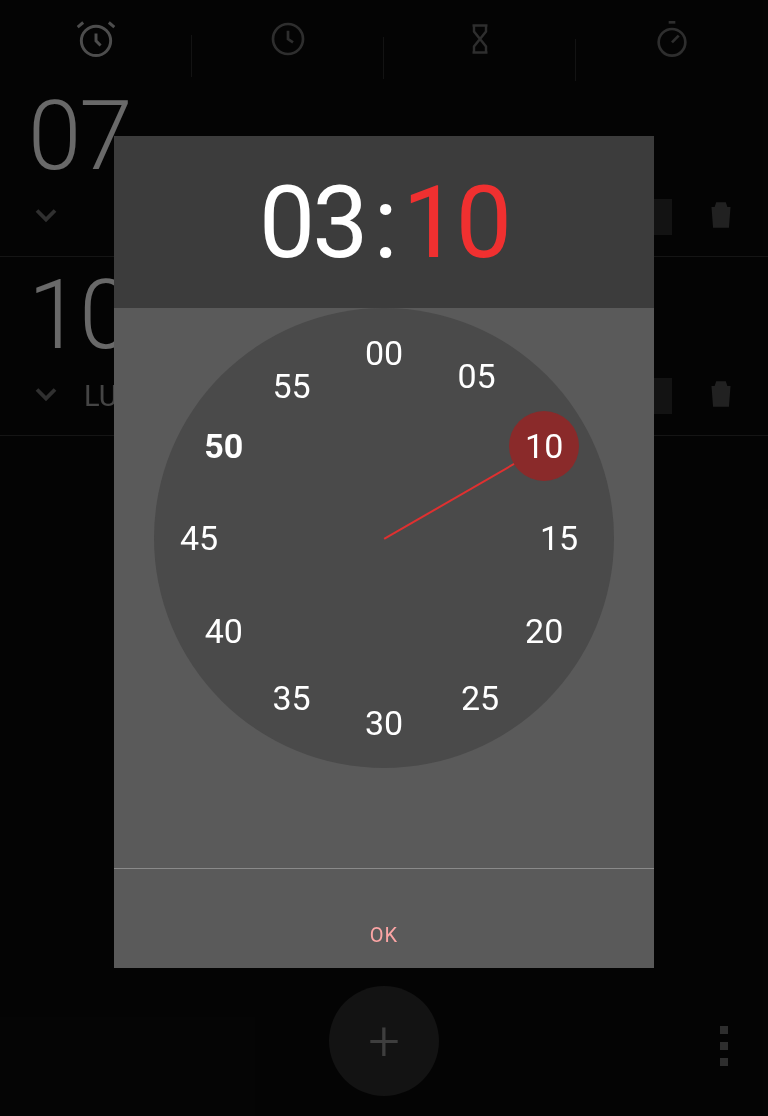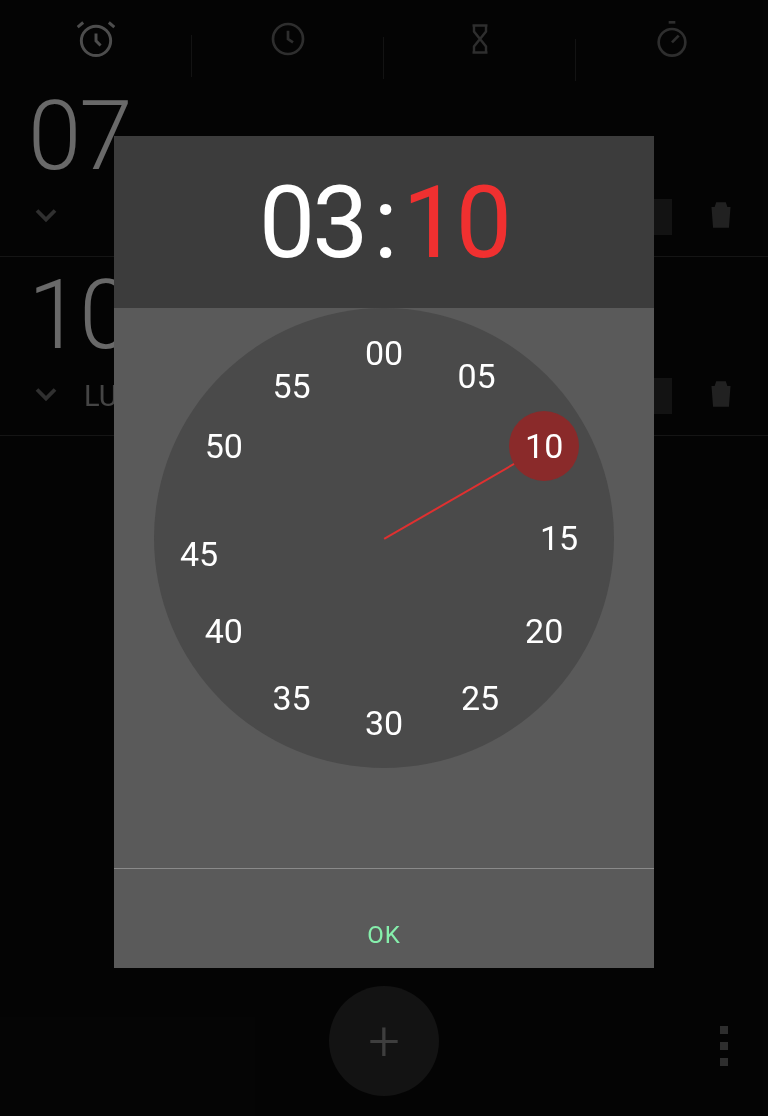--- a/index.html
+++ b/index.html
@@ -187,22 +187,22 @@
   transform: rotate(-30deg);
 }
 .ok-row {
   border-top: 1px solid #8a8a8a;
   height: 100px;
   display: flex;
   justify-content: center;
   align-items: center;
 }
 .ok-btn {
-  color: #86efac;
-  font-size: 24px;
+  color: #fca5a5;
+  font-size: 20px;
   letter-spacing: 1px;
   margin-top: 32px;
 }
 </style>
 </head>
 <body>
 
 <div class="tabs">
   <div class="tab">
     <svg width="44" height="44" viewBox="0 0 24 24" fill="none" stroke="#aaaaaa" stroke-width="1.6">
@@ -306,22 +306,22 @@
     <div class="tick" style="left: 230px; top: 45px;">00</div>
         <div class="tick" style="left: 322.5px; top: 68px;">05</div>
         <div class="selector-circle" style="left: 390.215px; top: 137.5px;"></div>
         <div class="tick selected" style="left: 390.215px; top: 137.5px;">10</div>
         <div class="tick" style="left: 405px; top: 230px;">15</div>
         <div class="tick" style="left: 390.215px; top: 322.5px;">20</div>
         <div class="tick" style="left: 326px; top: 390.215px;">25</div>
         <div class="tick" style="left: 230px; top: 415px;">30</div>
         <div class="tick" style="left: 137.5px; top: 390.215px;">35</div>
         <div class="tick" style="left: 69.7853px; top: 322.5px;">40</div>
-        <div class="tick" style="left: 45px; top: 230px; margin-top: 16px;">45</div>
-        <div class="tick" style="left: 69.7853px; top: 137.5px;">50</div>
+        <div class="tick" style="left: 45px; top: 230px;">45</div>
+        <div class="tick" style="left: 69.7853px; top: 137.5px; font-weight: bold;">50</div>
         <div class="tick" style="left: 137.5px; top: 69.7853px; margin-top: 8px;">55</div>
       </div>
   </div>
 
   <div class="ok-row">
     <div class="ok-btn">OK</div>
   </div>
 </div>
 
 </body></html>

